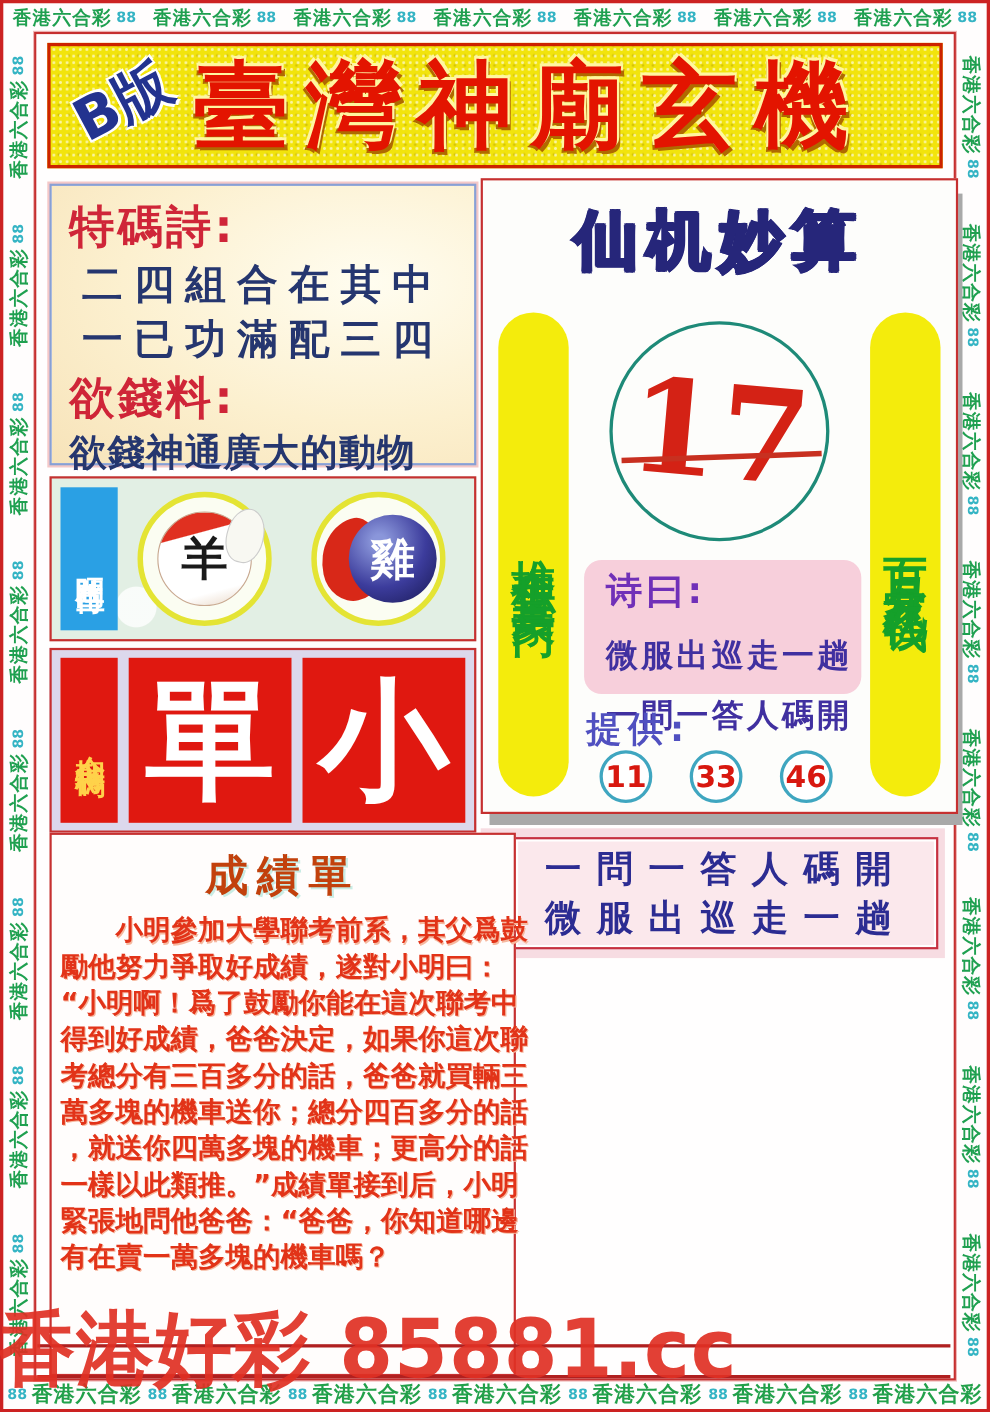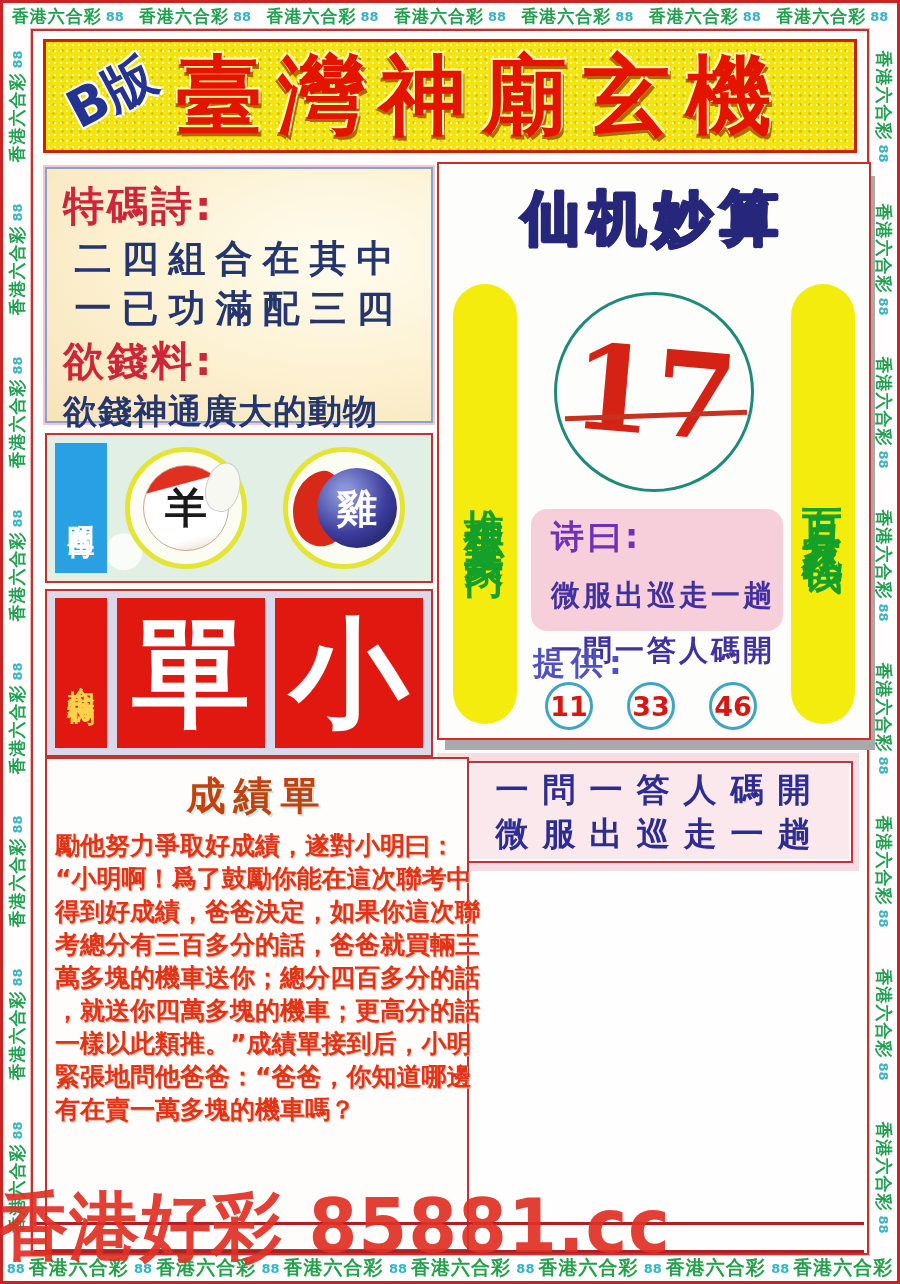--- a/index.html
+++ b/index.html
@@ -349,20 +349,21 @@
     <div class="right-lower">
       <div class="couplet-box">
         <div class="couplet-line">一問一答人碼開</div>
         <div class="couplet-line">微服出巡走一趟</div>
       </div>
     </div>
 
     <div class="joke-box">
       <div class="joke-title">成績單</div>
       <div class="joke-body">
+        <div class="joke-line">　　小明參加大學聯考前系，其父爲鼓</div>
         <div class="joke-line">勵他努力爭取好成績，遂對小明曰：</div>
         <div class="joke-line">“小明啊！爲了鼓勵你能在這次聯考中</div>
         <div class="joke-line">得到好成績，爸爸決定，如果你這次聯</div>
         <div class="joke-line">考總分有三百多分的話，爸爸就買輛三</div>
         <div class="joke-line">萬多塊的機車送你；總分四百多分的話</div>
         <div class="joke-line">，就送你四萬多塊的機車；更高分的話</div>
         <div class="joke-line">一樣以此類推。”成績單接到后，小明</div>
         <div class="joke-line">緊張地問他爸爸：“爸爸，你知道哪邊</div>
         <div class="joke-line">有在賣一萬多塊的機車嗎？</div>
       </div>

